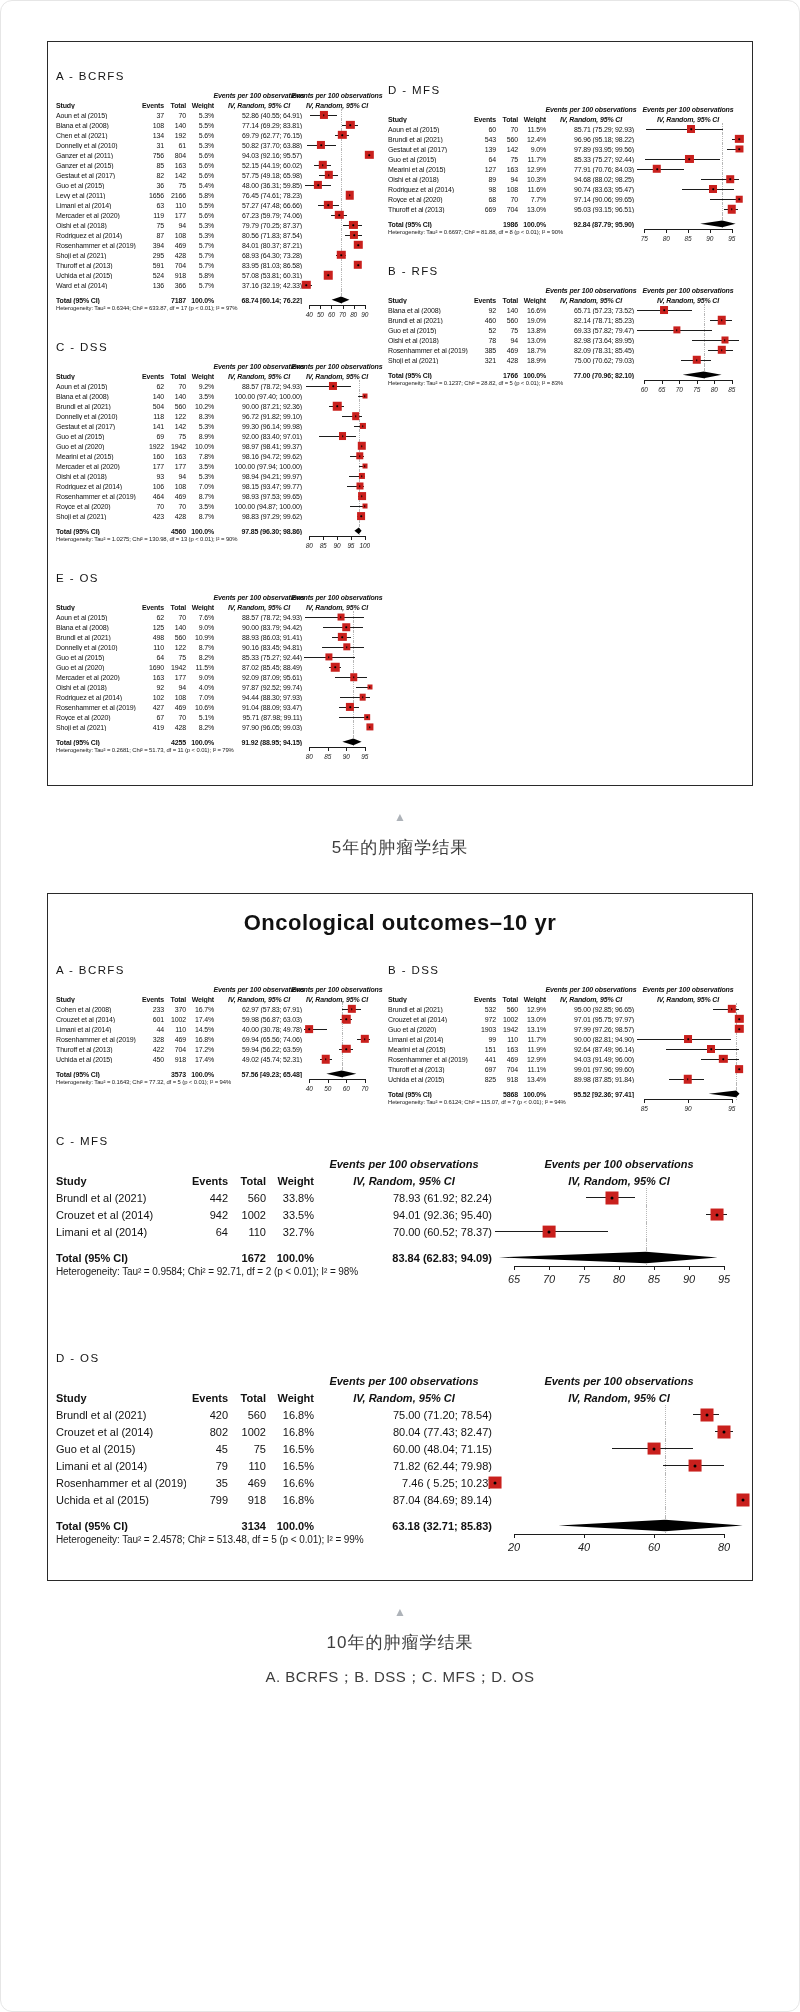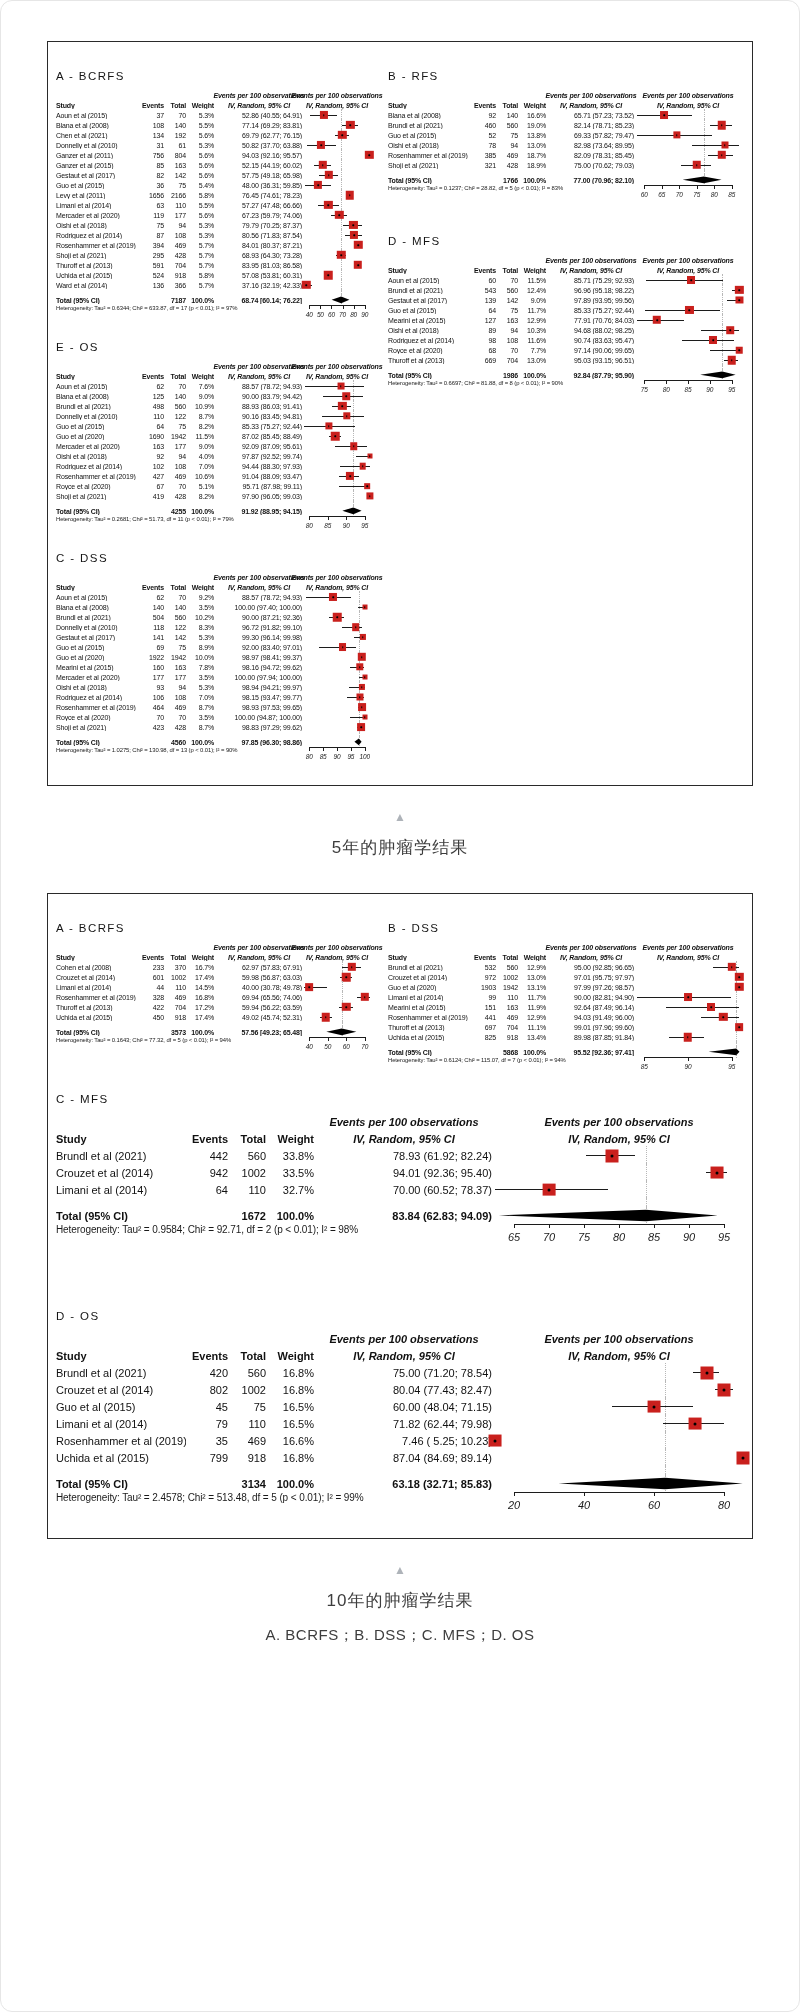--- a/index.html
+++ b/index.html
@@ -356,240 +356,20 @@
                 <i class="tick" style="left: 58.4%;"></i>
                 <i class="ticklab" style="left: 58.4%;">70</i>
                 <i class="tick" style="left: 75.2%;"></i>
                 <i class="ticklab" style="left: 75.2%;">80</i>
                 <i class="tick" style="left: 92%;"></i>
                 <i class="ticklab" style="left: 92%;">90</i>
               </span>
             </div>
           </div>
           <div class="plot sm narrow">
-            <div class="plot-label">E - OS</div>
-            <div class="pline hline">
-              <span class="cs"></span>
-              <span class="ce"></span>
-              <span class="ct"></span>
-              <span class="cw"></span>
-              <span class="cc hdrcell">
-                <i class="ctr">Events per 100 observations</i>
-              </span>
-              <span class="cg hdrcell">
-                <i class="ctr">Events per 100 observations</i>
-              </span>
-            </div>
-            <div class="pline hline">
-              <span class="cs">Study</span>
-              <span class="ce">Events</span>
-              <span class="ct">Total</span>
-              <span class="cw">Weight</span>
-              <span class="cc hdrcell">
-                <i class="ctr">IV, Random, 95% CI</i>
-              </span>
-              <span class="cg hdrcell">
-                <i class="ctr">IV, Random, 95% CI</i>
-              </span>
-            </div>
-            <div class="pline">
-              <span class="cs">Aoun et al (2015)</span>
-              <span class="ce">62</span>
-              <span class="ct">70</span>
-              <span class="cw">7.6%</span>
-              <span class="cc">88.57 (78.72; 94.93)</span>
-              <span class="cg gcell">
-                <i class="ref" style="left: 74.752%;"></i>
-                <i class="cil" style="left: 0.832%; width: 90.776%;"></i>
-                <i class="sq" style="left: 55.992%; width: 6.90998px; height: 6.90998px;"></i>
-                <i class="dot" style="width: 1.5px; height: 1.5px; left: 55.992%;"></i>
-              </span>
-            </div>
-            <div class="pline">
-              <span class="cs">Blana et al (2008)</span>
-              <span class="ce">125</span>
-              <span class="ct">140</span>
-              <span class="cw">9.0%</span>
-              <span class="cc">90.00 (83.79; 94.42)</span>
-              <span class="cg gcell">
-                <i class="ref" style="left: 74.752%;"></i>
-                <i class="cil" style="left: 29.224%; width: 59.528%;"></i>
-                <i class="sq" style="left: 64%; width: 7.51954px; height: 7.51954px;"></i>
-                <i class="dot" style="width: 1.5px; height: 1.5px; left: 64%;"></i>
-              </span>
-            </div>
-            <div class="pline">
-              <span class="cs">Brundl et al (2021)</span>
-              <span class="ce">498</span>
-              <span class="ct">560</span>
-              <span class="cw">10.9%</span>
-              <span class="cc">88.93 (86.03; 91.41)</span>
-              <span class="cg gcell">
-                <i class="ref" style="left: 74.752%;"></i>
-                <i class="cil" style="left: 41.768%; width: 30.128%;"></i>
-                <i class="sq" style="left: 58.008%; width: 8.27529px; height: 8.27529px;"></i>
-                <i class="dot" style="width: 1.5px; height: 1.5px; left: 58.008%;"></i>
-              </span>
-            </div>
-            <div class="pline">
-              <span class="cs">Donnelly et al (2010)</span>
-              <span class="ce">110</span>
-              <span class="ct">122</span>
-              <span class="cw">8.7%</span>
-              <span class="cc">90.16 (83.45; 94.81)</span>
-              <span class="cg gcell">
-                <i class="ref" style="left: 74.752%;"></i>
-                <i class="cil" style="left: 27.32%; width: 63.616%;"></i>
-                <i class="sq" style="left: 64.896%; width: 7.39315px; height: 7.39315px;"></i>
-                <i class="dot" style="width: 1.5px; height: 1.5px; left: 64.896%;"></i>
-              </span>
-            </div>
-            <div class="pline">
-              <span class="cs">Guo et al (2015)</span>
-              <span class="ce">64</span>
-              <span class="ct">75</span>
-              <span class="cw">8.2%</span>
-              <span class="cc">85.33 (75.27; 92.44)</span>
-              <span class="cg gcell">
-                <i class="ref" style="left: 74.752%;"></i>
-                <i class="cil" style="left: 0.5%; width: 77.164%;"></i>
-                <i class="sq" style="left: 37.848%; width: 7.17756px; height: 7.17756px;"></i>
-                <i class="dot" style="width: 1.5px; height: 1.5px; left: 37.848%;"></i>
-              </span>
-            </div>
-            <div class="pline">
-              <span class="cs">Guo et al (2020)</span>
-              <span class="ce">1690</span>
-              <span class="ct">1942</span>
-              <span class="cw">11.5%</span>
-              <span class="cc">87.02 (85.45; 88.49)</span>
-              <span class="cg gcell">
-                <i class="ref" style="left: 74.752%;"></i>
-                <i class="cil" style="left: 38.52%; width: 17.024%;"></i>
-                <i class="sq" style="left: 47.312%; width: 8.5px; height: 8.5px;"></i>
-                <i class="dot" style="width: 1.5px; height: 1.5px; left: 47.312%;"></i>
-              </span>
-            </div>
-            <div class="pline">
-              <span class="cs">Mercader et al (2020)</span>
-              <span class="ce">163</span>
-              <span class="ct">177</span>
-              <span class="cw">9.0%</span>
-              <span class="cc">92.09 (87.09; 95.61)</span>
-              <span class="cg gcell">
-                <i class="ref" style="left: 74.752%;"></i>
-                <i class="cil" style="left: 47.704%; width: 47.712%;"></i>
-                <i class="sq" style="left: 75.704%; width: 7.51954px; height: 7.51954px;"></i>
-                <i class="dot" style="width: 1.5px; height: 1.5px; left: 75.704%;"></i>
-              </span>
-            </div>
-            <div class="pline">
-              <span class="cs">Oishi et al (2018)</span>
-              <span class="ce">92</span>
-              <span class="ct">94</span>
-              <span class="cw">4.0%</span>
-              <span class="cc">97.87 (92.52; 99.74)</span>
-              <span class="cg gcell">
-                <i class="ref" style="left: 74.752%;"></i>
-                <i class="cil" style="left: 78.112%; width: 21.388%;"></i>
-                <i class="sq" style="left: 99.5%; width: 5.01303px; height: 5.01303px;"></i>
-                <i class="dot" style="width: 1.5px; height: 1.5px; left: 99.5%;"></i>
-              </span>
-            </div>
-            <div class="pline">
-              <span class="cs">Rodriguez et al (2014)</span>
-              <span class="ce">102</span>
-              <span class="ct">108</span>
-              <span class="cw">7.0%</span>
-              <span class="cc">94.44 (88.30; 97.93)</span>
-              <span class="cg gcell">
-                <i class="ref" style="left: 74.752%;"></i>
-                <i class="cil" style="left: 54.48%; width: 45.02%;"></i>
-                <i class="sq" style="left: 88.864%; width: 6.63161px; height: 6.63161px;"></i>
-                <i class="dot" style="width: 1.5px; height: 1.5px; left: 88.864%;"></i>
-              </span>
-            </div>
-            <div class="pline">
-              <span class="cs">Rosenhammer et al (2019)</span>
-              <span class="ce">427</span>
-              <span class="ct">469</span>
-              <span class="cw">10.6%</span>
-              <span class="cc">91.04 (88.09; 93.47)</span>
-              <span class="cg gcell">
-                <i class="ref" style="left: 74.752%;"></i>
-                <i class="cil" style="left: 53.304%; width: 30.128%;"></i>
-                <i class="sq" style="left: 69.824%; width: 8.16062px; height: 8.16062px;"></i>
-                <i class="dot" style="width: 1.5px; height: 1.5px; left: 69.824%;"></i>
-              </span>
-            </div>
-            <div class="pline">
-              <span class="cs">Royce et al (2020)</span>
-              <span class="ce">67</span>
-              <span class="ct">70</span>
-              <span class="cw">5.1%</span>
-              <span class="cc">95.71 (87.98; 99.11)</span>
-              <span class="cg gcell">
-                <i class="ref" style="left: 74.752%;"></i>
-                <i class="cil" style="left: 52.688%; width: 46.812%;"></i>
-                <i class="sq" style="left: 95.976%; width: 5.6605px; height: 5.6605px;"></i>
-                <i class="dot" style="width: 1.5px; height: 1.5px; left: 95.976%;"></i>
-              </span>
-            </div>
-            <div class="pline">
-              <span class="cs">Shoji et al (2021)</span>
-              <span class="ce">419</span>
-              <span class="ct">428</span>
-              <span class="cw">8.2%</span>
-              <span class="cc">97.90 (96.05; 99.03)</span>
-              <span class="cg gcell">
-                <i class="ref" style="left: 74.752%;"></i>
-                <i class="cil" style="left: 97.88%; width: 1.62%;"></i>
-                <i class="sq" style="left: 99.5%; width: 7.17756px; height: 7.17756px;"></i>
-                <i class="dot" style="width: 1.5px; height: 1.5px; left: 99.5%;"></i>
-              </span>
-            </div>
-            <div class="pline gapline">
-              <span class="cs"></span>
-              <span class="ce"></span>
-              <span class="ct"></span>
-              <span class="cw"></span>
-              <span class="cc"></span>
-              <span class="cg gcell">
-                <i class="ref" style="left: 74.752%;"></i>
-              </span>
-            </div>
-            <div class="pline totline">
-              <span class="cs">Total (95% CI)</span>
-              <span class="ce"></span>
-              <span class="ct">4255</span>
-              <span class="cw">100.0%</span>
-              <span class="cc">91.92 (88.95; 94.15)</span>
-              <span class="cg gcell">
-                <i class="ref" style="left: 74.752%;"></i>
-                <svg viewBox="0 0 100 10" preserveAspectRatio="none" class="dsvg">
-                  <polygon points="58.12000000000002,5 74.75200000000001,0.5 87.24000000000002,5 74.75200000000001,9.5" fill="#000000"></polygon>
-                </svg>
-              </span>
-            </div>
-            <div class="pline hetline">
-              <span class="hettext">Heterogeneity: Tau² = 0.2681; Chi² = 51.73, df = 11 (p &lt; 0.01); I² = 79%</span>
-              <span class="cg axis">
-                <i class="axline" style="left: 8%; width: 84%;"></i>
-                <i class="tick" style="left: 8%;"></i>
-                <i class="ticklab" style="left: 8%;">80</i>
-                <i class="tick" style="left: 36%;"></i>
-                <i class="ticklab" style="left: 36%;">85</i>
-                <i class="tick" style="left: 64%;"></i>
-                <i class="ticklab" style="left: 64%;">90</i>
-                <i class="tick" style="left: 92%;"></i>
-                <i class="ticklab" style="left: 92%;">95</i>
-              </span>
-            </div>
-          </div>
-          <div class="plot sm narrow">
             <div class="plot-label">C - DSS</div>
             <div class="pline hline">
               <span class="cs"></span>
               <span class="ce"></span>
               <span class="ct"></span>
               <span class="cw"></span>
               <span class="cc hdrcell">
                 <i class="ctr">Events per 100 observations</i>
               </span>
               <span class="cg hdrcell">
@@ -823,22 +603,425 @@
                 <i class="ticklab" style="left: 29%;">85</i>
                 <i class="tick" style="left: 50%;"></i>
                 <i class="ticklab" style="left: 50%;">90</i>
                 <i class="tick" style="left: 71%;"></i>
                 <i class="ticklab" style="left: 71%;">95</i>
                 <i class="tick" style="left: 92%;"></i>
                 <i class="ticklab" style="left: 92%;">100</i>
               </span>
             </div>
           </div>
+          <div class="plot sm narrow">
+            <div class="plot-label">E - OS</div>
+            <div class="pline hline">
+              <span class="cs"></span>
+              <span class="ce"></span>
+              <span class="ct"></span>
+              <span class="cw"></span>
+              <span class="cc hdrcell">
+                <i class="ctr">Events per 100 observations</i>
+              </span>
+              <span class="cg hdrcell">
+                <i class="ctr">Events per 100 observations</i>
+              </span>
+            </div>
+            <div class="pline hline">
+              <span class="cs">Study</span>
+              <span class="ce">Events</span>
+              <span class="ct">Total</span>
+              <span class="cw">Weight</span>
+              <span class="cc hdrcell">
+                <i class="ctr">IV, Random, 95% CI</i>
+              </span>
+              <span class="cg hdrcell">
+                <i class="ctr">IV, Random, 95% CI</i>
+              </span>
+            </div>
+            <div class="pline">
+              <span class="cs">Aoun et al (2015)</span>
+              <span class="ce">62</span>
+              <span class="ct">70</span>
+              <span class="cw">7.6%</span>
+              <span class="cc">88.57 (78.72; 94.93)</span>
+              <span class="cg gcell">
+                <i class="ref" style="left: 74.752%;"></i>
+                <i class="cil" style="left: 0.832%; width: 90.776%;"></i>
+                <i class="sq" style="left: 55.992%; width: 6.90998px; height: 6.90998px;"></i>
+                <i class="dot" style="width: 1.5px; height: 1.5px; left: 55.992%;"></i>
+              </span>
+            </div>
+            <div class="pline">
+              <span class="cs">Blana et al (2008)</span>
+              <span class="ce">125</span>
+              <span class="ct">140</span>
+              <span class="cw">9.0%</span>
+              <span class="cc">90.00 (83.79; 94.42)</span>
+              <span class="cg gcell">
+                <i class="ref" style="left: 74.752%;"></i>
+                <i class="cil" style="left: 29.224%; width: 59.528%;"></i>
+                <i class="sq" style="left: 64%; width: 7.51954px; height: 7.51954px;"></i>
+                <i class="dot" style="width: 1.5px; height: 1.5px; left: 64%;"></i>
+              </span>
+            </div>
+            <div class="pline">
+              <span class="cs">Brundl et al (2021)</span>
+              <span class="ce">498</span>
+              <span class="ct">560</span>
+              <span class="cw">10.9%</span>
+              <span class="cc">88.93 (86.03; 91.41)</span>
+              <span class="cg gcell">
+                <i class="ref" style="left: 74.752%;"></i>
+                <i class="cil" style="left: 41.768%; width: 30.128%;"></i>
+                <i class="sq" style="left: 58.008%; width: 8.27529px; height: 8.27529px;"></i>
+                <i class="dot" style="width: 1.5px; height: 1.5px; left: 58.008%;"></i>
+              </span>
+            </div>
+            <div class="pline">
+              <span class="cs">Donnelly et al (2010)</span>
+              <span class="ce">110</span>
+              <span class="ct">122</span>
+              <span class="cw">8.7%</span>
+              <span class="cc">90.16 (83.45; 94.81)</span>
+              <span class="cg gcell">
+                <i class="ref" style="left: 74.752%;"></i>
+                <i class="cil" style="left: 27.32%; width: 63.616%;"></i>
+                <i class="sq" style="left: 64.896%; width: 7.39315px; height: 7.39315px;"></i>
+                <i class="dot" style="width: 1.5px; height: 1.5px; left: 64.896%;"></i>
+              </span>
+            </div>
+            <div class="pline">
+              <span class="cs">Guo et al (2015)</span>
+              <span class="ce">64</span>
+              <span class="ct">75</span>
+              <span class="cw">8.2%</span>
+              <span class="cc">85.33 (75.27; 92.44)</span>
+              <span class="cg gcell">
+                <i class="ref" style="left: 74.752%;"></i>
+                <i class="cil" style="left: 0.5%; width: 77.164%;"></i>
+                <i class="sq" style="left: 37.848%; width: 7.17756px; height: 7.17756px;"></i>
+                <i class="dot" style="width: 1.5px; height: 1.5px; left: 37.848%;"></i>
+              </span>
+            </div>
+            <div class="pline">
+              <span class="cs">Guo et al (2020)</span>
+              <span class="ce">1690</span>
+              <span class="ct">1942</span>
+              <span class="cw">11.5%</span>
+              <span class="cc">87.02 (85.45; 88.49)</span>
+              <span class="cg gcell">
+                <i class="ref" style="left: 74.752%;"></i>
+                <i class="cil" style="left: 38.52%; width: 17.024%;"></i>
+                <i class="sq" style="left: 47.312%; width: 8.5px; height: 8.5px;"></i>
+                <i class="dot" style="width: 1.5px; height: 1.5px; left: 47.312%;"></i>
+              </span>
+            </div>
+            <div class="pline">
+              <span class="cs">Mercader et al (2020)</span>
+              <span class="ce">163</span>
+              <span class="ct">177</span>
+              <span class="cw">9.0%</span>
+              <span class="cc">92.09 (87.09; 95.61)</span>
+              <span class="cg gcell">
+                <i class="ref" style="left: 74.752%;"></i>
+                <i class="cil" style="left: 47.704%; width: 47.712%;"></i>
+                <i class="sq" style="left: 75.704%; width: 7.51954px; height: 7.51954px;"></i>
+                <i class="dot" style="width: 1.5px; height: 1.5px; left: 75.704%;"></i>
+              </span>
+            </div>
+            <div class="pline">
+              <span class="cs">Oishi et al (2018)</span>
+              <span class="ce">92</span>
+              <span class="ct">94</span>
+              <span class="cw">4.0%</span>
+              <span class="cc">97.87 (92.52; 99.74)</span>
+              <span class="cg gcell">
+                <i class="ref" style="left: 74.752%;"></i>
+                <i class="cil" style="left: 78.112%; width: 21.388%;"></i>
+                <i class="sq" style="left: 99.5%; width: 5.01303px; height: 5.01303px;"></i>
+                <i class="dot" style="width: 1.5px; height: 1.5px; left: 99.5%;"></i>
+              </span>
+            </div>
+            <div class="pline">
+              <span class="cs">Rodriguez et al (2014)</span>
+              <span class="ce">102</span>
+              <span class="ct">108</span>
+              <span class="cw">7.0%</span>
+              <span class="cc">94.44 (88.30; 97.93)</span>
+              <span class="cg gcell">
+                <i class="ref" style="left: 74.752%;"></i>
+                <i class="cil" style="left: 54.48%; width: 45.02%;"></i>
+                <i class="sq" style="left: 88.864%; width: 6.63161px; height: 6.63161px;"></i>
+                <i class="dot" style="width: 1.5px; height: 1.5px; left: 88.864%;"></i>
+              </span>
+            </div>
+            <div class="pline">
+              <span class="cs">Rosenhammer et al (2019)</span>
+              <span class="ce">427</span>
+              <span class="ct">469</span>
+              <span class="cw">10.6%</span>
+              <span class="cc">91.04 (88.09; 93.47)</span>
+              <span class="cg gcell">
+                <i class="ref" style="left: 74.752%;"></i>
+                <i class="cil" style="left: 53.304%; width: 30.128%;"></i>
+                <i class="sq" style="left: 69.824%; width: 8.16062px; height: 8.16062px;"></i>
+                <i class="dot" style="width: 1.5px; height: 1.5px; left: 69.824%;"></i>
+              </span>
+            </div>
+            <div class="pline">
+              <span class="cs">Royce et al (2020)</span>
+              <span class="ce">67</span>
+              <span class="ct">70</span>
+              <span class="cw">5.1%</span>
+              <span class="cc">95.71 (87.98; 99.11)</span>
+              <span class="cg gcell">
+                <i class="ref" style="left: 74.752%;"></i>
+                <i class="cil" style="left: 52.688%; width: 46.812%;"></i>
+                <i class="sq" style="left: 95.976%; width: 5.6605px; height: 5.6605px;"></i>
+                <i class="dot" style="width: 1.5px; height: 1.5px; left: 95.976%;"></i>
+              </span>
+            </div>
+            <div class="pline">
+              <span class="cs">Shoji et al (2021)</span>
+              <span class="ce">419</span>
+              <span class="ct">428</span>
+              <span class="cw">8.2%</span>
+              <span class="cc">97.90 (96.05; 99.03)</span>
+              <span class="cg gcell">
+                <i class="ref" style="left: 74.752%;"></i>
+                <i class="cil" style="left: 97.88%; width: 1.62%;"></i>
+                <i class="sq" style="left: 99.5%; width: 7.17756px; height: 7.17756px;"></i>
+                <i class="dot" style="width: 1.5px; height: 1.5px; left: 99.5%;"></i>
+              </span>
+            </div>
+            <div class="pline gapline">
+              <span class="cs"></span>
+              <span class="ce"></span>
+              <span class="ct"></span>
+              <span class="cw"></span>
+              <span class="cc"></span>
+              <span class="cg gcell">
+                <i class="ref" style="left: 74.752%;"></i>
+              </span>
+            </div>
+            <div class="pline totline">
+              <span class="cs">Total (95% CI)</span>
+              <span class="ce"></span>
+              <span class="ct">4255</span>
+              <span class="cw">100.0%</span>
+              <span class="cc">91.92 (88.95; 94.15)</span>
+              <span class="cg gcell">
+                <i class="ref" style="left: 74.752%;"></i>
+                <svg viewBox="0 0 100 10" preserveAspectRatio="none" class="dsvg">
+                  <polygon points="58.12000000000002,5 74.75200000000001,0.5 87.24000000000002,5 74.75200000000001,9.5" fill="#000000"></polygon>
+                </svg>
+              </span>
+            </div>
+            <div class="pline hetline">
+              <span class="hettext">Heterogeneity: Tau² = 0.2681; Chi² = 51.73, df = 11 (p &lt; 0.01); I² = 79%</span>
+              <span class="cg axis">
+                <i class="axline" style="left: 8%; width: 84%;"></i>
+                <i class="tick" style="left: 8%;"></i>
+                <i class="ticklab" style="left: 8%;">80</i>
+                <i class="tick" style="left: 36%;"></i>
+                <i class="ticklab" style="left: 36%;">85</i>
+                <i class="tick" style="left: 64%;"></i>
+                <i class="ticklab" style="left: 64%;">90</i>
+                <i class="tick" style="left: 92%;"></i>
+                <i class="ticklab" style="left: 92%;">95</i>
+              </span>
+            </div>
+          </div>
         </div>
       <div class="col-right" id="fig1-right">
+          <div class="plot sm wide" style="margin-top: 30px;">
+            <div class="plot-label">D - MFS</div>
+            <div class="pline hline">
+              <span class="cs"></span>
+              <span class="ce"></span>
+              <span class="ct"></span>
+              <span class="cw"></span>
+              <span class="cc hdrcell">
+                <i class="ctr">Events per 100 observations</i>
+              </span>
+              <span class="cg hdrcell">
+                <i class="ctr">Events per 100 observations</i>
+              </span>
+            </div>
+            <div class="pline hline">
+              <span class="cs">Study</span>
+              <span class="ce">Events</span>
+              <span class="ct">Total</span>
+              <span class="cw">Weight</span>
+              <span class="cc hdrcell">
+                <i class="ctr">IV, Random, 95% CI</i>
+              </span>
+              <span class="cg hdrcell">
+                <i class="ctr">IV, Random, 95% CI</i>
+              </span>
+            </div>
+            <div class="pline">
+              <span class="cs">Aoun et al (2015)</span>
+              <span class="ce">60</span>
+              <span class="ct">70</span>
+              <span class="cw">11.5%</span>
+              <span class="cc">85.71 (75.29; 92.93)</span>
+              <span class="cg gcell">
+                <i class="ref" style="left: 82.928%;"></i>
+                <i class="cil" style="left: 9.218%; width: 74.088%;"></i>
+                <i class="sq" style="left: 52.982%; width: 7.99459px; height: 7.99459px;"></i>
+                <i class="dot" style="width: 1.5px; height: 1.5px; left: 52.982%;"></i>
+              </span>
+            </div>
+            <div class="pline">
+              <span class="cs">Brundl et al (2021)</span>
+              <span class="ce">543</span>
+              <span class="ct">560</span>
+              <span class="cw">12.4%</span>
+              <span class="cc">96.96 (95.18; 98.22)</span>
+              <span class="cg gcell">
+                <i class="ref" style="left: 82.928%;"></i>
+                <i class="cil" style="left: 92.756%; width: 6.744%;"></i>
+                <i class="sq" style="left: 99.5%; width: 8.30153px; height: 8.30153px;"></i>
+                <i class="dot" style="width: 1.5px; height: 1.5px; left: 99.5%;"></i>
+              </span>
+            </div>
+            <div class="pline">
+              <span class="cs">Gestaut et al (2017)</span>
+              <span class="ce">139</span>
+              <span class="ct">142</span>
+              <span class="cw">9.0%</span>
+              <span class="cc">97.89 (93.95; 99.56)</span>
+              <span class="cg gcell">
+                <i class="ref" style="left: 82.928%;"></i>
+                <i class="cil" style="left: 87.59%; width: 11.91%;"></i>
+                <i class="sq" style="left: 99.5%; width: 7.07243px; height: 7.07243px;"></i>
+                <i class="dot" style="width: 1.5px; height: 1.5px; left: 99.5%;"></i>
+              </span>
+            </div>
+            <div class="pline">
+              <span class="cs">Guo et al (2015)</span>
+              <span class="ce">64</span>
+              <span class="ct">75</span>
+              <span class="cw">11.7%</span>
+              <span class="cc">85.33 (75.27; 92.44)</span>
+              <span class="cg gcell">
+                <i class="ref" style="left: 82.928%;"></i>
+                <i class="cil" style="left: 9.134%; width: 72.114%;"></i>
+                <i class="sq" style="left: 51.386%; width: 8.06381px; height: 8.06381px;"></i>
+                <i class="dot" style="width: 1.5px; height: 1.5px; left: 51.386%;"></i>
+              </span>
+            </div>
+            <div class="pline">
+              <span class="cs">Mearini et al (2015)</span>
+              <span class="ce">127</span>
+              <span class="ct">163</span>
+              <span class="cw">12.9%</span>
+              <span class="cc">77.91 (70.76; 84.03)</span>
+              <span class="cg gcell">
+                <i class="ref" style="left: 82.928%;"></i>
+                <i class="cil" style="left: 0.5%; width: 45.426%;"></i>
+                <i class="sq" style="left: 20.222%; width: 8.46724px; height: 8.46724px;"></i>
+                <i class="dot" style="width: 1.5px; height: 1.5px; left: 20.222%;"></i>
+              </span>
+            </div>
+            <div class="pline">
+              <span class="cs">Oishi et al (2018)</span>
+              <span class="ce">89</span>
+              <span class="ct">94</span>
+              <span class="cw">10.3%</span>
+              <span class="cc">94.68 (88.02; 98.25)</span>
+              <span class="cg gcell">
+                <i class="ref" style="left: 82.928%;"></i>
+                <i class="cil" style="left: 62.684%; width: 36.816%;"></i>
+                <i class="sq" style="left: 90.656%; width: 7.56599px; height: 7.56599px;"></i>
+                <i class="dot" style="width: 1.5px; height: 1.5px; left: 90.656%;"></i>
+              </span>
+            </div>
+            <div class="pline">
+              <span class="cs">Rodriguez et al (2014)</span>
+              <span class="ce">98</span>
+              <span class="ct">108</span>
+              <span class="cw">11.6%</span>
+              <span class="cc">90.74 (83.63; 95.47)</span>
+              <span class="cg gcell">
+                <i class="ref" style="left: 82.928%;"></i>
+                <i class="cil" style="left: 44.246%; width: 49.728%;"></i>
+                <i class="sq" style="left: 74.108%; width: 8.02927px; height: 8.02927px;"></i>
+                <i class="dot" style="width: 1.5px; height: 1.5px; left: 74.108%;"></i>
+              </span>
+            </div>
+            <div class="pline">
+              <span class="cs">Royce et al (2020)</span>
+              <span class="ce">68</span>
+              <span class="ct">70</span>
+              <span class="cw">7.7%</span>
+              <span class="cc">97.14 (90.06; 99.65)</span>
+              <span class="cg gcell">
+                <i class="ref" style="left: 82.928%;"></i>
+                <i class="cil" style="left: 71.252%; width: 28.248%;"></i>
+                <i class="sq" style="left: 99.5%; width: 6.54173px; height: 6.54173px;"></i>
+                <i class="dot" style="width: 1.5px; height: 1.5px; left: 99.5%;"></i>
+              </span>
+            </div>
+            <div class="pline">
+              <span class="cs">Thuroff et al (2013)</span>
+              <span class="ce">669</span>
+              <span class="ct">704</span>
+              <span class="cw">13.0%</span>
+              <span class="cc">95.03 (93.15; 96.51)</span>
+              <span class="cg gcell">
+                <i class="ref" style="left: 82.928%;"></i>
+                <i class="cil" style="left: 84.23%; width: 14.112%;"></i>
+                <i class="sq" style="left: 92.126%; width: 8.5px; height: 8.5px;"></i>
+                <i class="dot" style="width: 1.5px; height: 1.5px; left: 92.126%;"></i>
+              </span>
+            </div>
+            <div class="pline gapline">
+              <span class="cs"></span>
+              <span class="ce"></span>
+              <span class="ct"></span>
+              <span class="cw"></span>
+              <span class="cc"></span>
+              <span class="cg gcell">
+                <i class="ref" style="left: 82.928%;"></i>
+              </span>
+            </div>
+            <div class="pline totline">
+              <span class="cs">Total (95% CI)</span>
+              <span class="ce"></span>
+              <span class="ct">1986</span>
+              <span class="cw">100.0%</span>
+              <span class="cc">92.84 (87.79; 95.90)</span>
+              <span class="cg gcell">
+                <i class="ref" style="left: 82.928%;"></i>
+                <svg viewBox="0 0 100 10" preserveAspectRatio="none" class="dsvg">
+                  <polygon points="61.718000000000025,5 82.92800000000001,0.5 95.78000000000003,5 82.92800000000001,9.5" fill="#000000"></polygon>
+                </svg>
+              </span>
+            </div>
+            <div class="pline hetline">
+              <span class="hettext">Heterogeneity: Tau² = 0.6697; Chi² = 81.88, df = 8 (p &lt; 0.01); I² = 90%</span>
+              <span class="cg axis">
+                <i class="axline" style="left: 8%; width: 84%;"></i>
+                <i class="tick" style="left: 8%;"></i>
+                <i class="ticklab" style="left: 8%;">75</i>
+                <i class="tick" style="left: 29%;"></i>
+                <i class="ticklab" style="left: 29%;">80</i>
+                <i class="tick" style="left: 50%;"></i>
+                <i class="ticklab" style="left: 50%;">85</i>
+                <i class="tick" style="left: 71%;"></i>
+                <i class="ticklab" style="left: 71%;">90</i>
+                <i class="tick" style="left: 92%;"></i>
+                <i class="ticklab" style="left: 92%;">95</i>
+              </span>
+            </div>
+          </div>
           <div class="plot sm wide">
             <div class="plot-label">B - RFS</div>
             <div class="pline hline">
               <span class="cs"></span>
               <span class="ce"></span>
               <span class="ct"></span>
               <span class="cw"></span>
               <span class="cc hdrcell">
                 <i class="ctr">Events per 100 observations</i>
               </span>
@@ -971,213 +1154,31 @@
                 <i class="ticklab" style="left: 41.6%;">70</i>
                 <i class="tick" style="left: 58.4%;"></i>
                 <i class="ticklab" style="left: 58.4%;">75</i>
                 <i class="tick" style="left: 75.2%;"></i>
                 <i class="ticklab" style="left: 75.2%;">80</i>
                 <i class="tick" style="left: 92%;"></i>
                 <i class="ticklab" style="left: 92%;">85</i>
               </span>
             </div>
           </div>
-          <div class="plot sm wide" style="margin-top: 30px;">
-            <div class="plot-label">D - MFS</div>
-            <div class="pline hline">
-              <span class="cs"></span>
-              <span class="ce"></span>
-              <span class="ct"></span>
-              <span class="cw"></span>
-              <span class="cc hdrcell">
-                <i class="ctr">Events per 100 observations</i>
-              </span>
-              <span class="cg hdrcell">
-                <i class="ctr">Events per 100 observations</i>
-              </span>
-            </div>
-            <div class="pline hline">
-              <span class="cs">Study</span>
-              <span class="ce">Events</span>
-              <span class="ct">Total</span>
-              <span class="cw">Weight</span>
-              <span class="cc hdrcell">
-                <i class="ctr">IV, Random, 95% CI</i>
-              </span>
-              <span class="cg hdrcell">
-                <i class="ctr">IV, Random, 95% CI</i>
-              </span>
-            </div>
-            <div class="pline">
-              <span class="cs">Aoun et al (2015)</span>
-              <span class="ce">60</span>
-              <span class="ct">70</span>
-              <span class="cw">11.5%</span>
-              <span class="cc">85.71 (75.29; 92.93)</span>
-              <span class="cg gcell">
-                <i class="ref" style="left: 82.928%;"></i>
-                <i class="cil" style="left: 9.218%; width: 74.088%;"></i>
-                <i class="sq" style="left: 52.982%; width: 7.99459px; height: 7.99459px;"></i>
-                <i class="dot" style="width: 1.5px; height: 1.5px; left: 52.982%;"></i>
-              </span>
-            </div>
-            <div class="pline">
-              <span class="cs">Brundl et al (2021)</span>
-              <span class="ce">543</span>
-              <span class="ct">560</span>
-              <span class="cw">12.4%</span>
-              <span class="cc">96.96 (95.18; 98.22)</span>
-              <span class="cg gcell">
-                <i class="ref" style="left: 82.928%;"></i>
-                <i class="cil" style="left: 92.756%; width: 6.744%;"></i>
-                <i class="sq" style="left: 99.5%; width: 8.30153px; height: 8.30153px;"></i>
-                <i class="dot" style="width: 1.5px; height: 1.5px; left: 99.5%;"></i>
-              </span>
-            </div>
-            <div class="pline">
-              <span class="cs">Gestaut et al (2017)</span>
-              <span class="ce">139</span>
-              <span class="ct">142</span>
-              <span class="cw">9.0%</span>
-              <span class="cc">97.89 (93.95; 99.56)</span>
-              <span class="cg gcell">
-                <i class="ref" style="left: 82.928%;"></i>
-                <i class="cil" style="left: 87.59%; width: 11.91%;"></i>
-                <i class="sq" style="left: 99.5%; width: 7.07243px; height: 7.07243px;"></i>
-                <i class="dot" style="width: 1.5px; height: 1.5px; left: 99.5%;"></i>
-              </span>
-            </div>
-            <div class="pline">
-              <span class="cs">Guo et al (2015)</span>
-              <span class="ce">64</span>
-              <span class="ct">75</span>
-              <span class="cw">11.7%</span>
-              <span class="cc">85.33 (75.27; 92.44)</span>
-              <span class="cg gcell">
-                <i class="ref" style="left: 82.928%;"></i>
-                <i class="cil" style="left: 9.134%; width: 72.114%;"></i>
-                <i class="sq" style="left: 51.386%; width: 8.06381px; height: 8.06381px;"></i>
-                <i class="dot" style="width: 1.5px; height: 1.5px; left: 51.386%;"></i>
-              </span>
-            </div>
-            <div class="pline">
-              <span class="cs">Mearini et al (2015)</span>
-              <span class="ce">127</span>
-              <span class="ct">163</span>
-              <span class="cw">12.9%</span>
-              <span class="cc">77.91 (70.76; 84.03)</span>
-              <span class="cg gcell">
-                <i class="ref" style="left: 82.928%;"></i>
-                <i class="cil" style="left: 0.5%; width: 45.426%;"></i>
-                <i class="sq" style="left: 20.222%; width: 8.46724px; height: 8.46724px;"></i>
-                <i class="dot" style="width: 1.5px; height: 1.5px; left: 20.222%;"></i>
-              </span>
-            </div>
-            <div class="pline">
-              <span class="cs">Oishi et al (2018)</span>
-              <span class="ce">89</span>
-              <span class="ct">94</span>
-              <span class="cw">10.3%</span>
-              <span class="cc">94.68 (88.02; 98.25)</span>
-              <span class="cg gcell">
-                <i class="ref" style="left: 82.928%;"></i>
-                <i class="cil" style="left: 62.684%; width: 36.816%;"></i>
-                <i class="sq" style="left: 90.656%; width: 7.56599px; height: 7.56599px;"></i>
-                <i class="dot" style="width: 1.5px; height: 1.5px; left: 90.656%;"></i>
-              </span>
-            </div>
-            <div class="pline">
-              <span class="cs">Rodriguez et al (2014)</span>
-              <span class="ce">98</span>
-              <span class="ct">108</span>
-              <span class="cw">11.6%</span>
-              <span class="cc">90.74 (83.63; 95.47)</span>
-              <span class="cg gcell">
-                <i class="ref" style="left: 82.928%;"></i>
-                <i class="cil" style="left: 44.246%; width: 49.728%;"></i>
-                <i class="sq" style="left: 74.108%; width: 8.02927px; height: 8.02927px;"></i>
-                <i class="dot" style="width: 1.5px; height: 1.5px; left: 74.108%;"></i>
-              </span>
-            </div>
-            <div class="pline">
-              <span class="cs">Royce et al (2020)</span>
-              <span class="ce">68</span>
-              <span class="ct">70</span>
-              <span class="cw">7.7%</span>
-              <span class="cc">97.14 (90.06; 99.65)</span>
-              <span class="cg gcell">
-                <i class="ref" style="left: 82.928%;"></i>
-                <i class="cil" style="left: 71.252%; width: 28.248%;"></i>
-                <i class="sq" style="left: 99.5%; width: 6.54173px; height: 6.54173px;"></i>
-                <i class="dot" style="width: 1.5px; height: 1.5px; left: 99.5%;"></i>
-              </span>
-            </div>
-            <div class="pline">
-              <span class="cs">Thuroff et al (2013)</span>
-              <span class="ce">669</span>
-              <span class="ct">704</span>
-              <span class="cw">13.0%</span>
-              <span class="cc">95.03 (93.15; 96.51)</span>
-              <span class="cg gcell">
-                <i class="ref" style="left: 82.928%;"></i>
-                <i class="cil" style="left: 84.23%; width: 14.112%;"></i>
-                <i class="sq" style="left: 92.126%; width: 8.5px; height: 8.5px;"></i>
-                <i class="dot" style="width: 1.5px; height: 1.5px; left: 92.126%;"></i>
-              </span>
-            </div>
-            <div class="pline gapline">
-              <span class="cs"></span>
-              <span class="ce"></span>
-              <span class="ct"></span>
-              <span class="cw"></span>
-              <span class="cc"></span>
-              <span class="cg gcell">
-                <i class="ref" style="left: 82.928%;"></i>
-              </span>
-            </div>
-            <div class="pline totline">
-              <span class="cs">Total (95% CI)</span>
-              <span class="ce"></span>
-              <span class="ct">1986</span>
-              <span class="cw">100.0%</span>
-              <span class="cc">92.84 (87.79; 95.90)</span>
-              <span class="cg gcell">
-                <i class="ref" style="left: 82.928%;"></i>
-                <svg viewBox="0 0 100 10" preserveAspectRatio="none" class="dsvg">
-                  <polygon points="61.718000000000025,5 82.92800000000001,0.5 95.78000000000003,5 82.92800000000001,9.5" fill="#000000"></polygon>
-                </svg>
-              </span>
-            </div>
-            <div class="pline hetline">
-              <span class="hettext">Heterogeneity: Tau² = 0.6697; Chi² = 81.88, df = 8 (p &lt; 0.01); I² = 90%</span>
-              <span class="cg axis">
-                <i class="axline" style="left: 8%; width: 84%;"></i>
-                <i class="tick" style="left: 8%;"></i>
-                <i class="ticklab" style="left: 8%;">75</i>
-                <i class="tick" style="left: 29%;"></i>
-                <i class="ticklab" style="left: 29%;">80</i>
-                <i class="tick" style="left: 50%;"></i>
-                <i class="ticklab" style="left: 50%;">85</i>
-                <i class="tick" style="left: 71%;"></i>
-                <i class="ticklab" style="left: 71%;">90</i>
-                <i class="tick" style="left: 92%;"></i>
-                <i class="ticklab" style="left: 92%;">95</i>
-              </span>
-            </div>
-          </div>
         </div>
     </div>
   </section>
 
   <div class="caption-block">
     <div class="tri">▲</div>
     <div class="cap-cn">5年的肿瘤学结果</div>
   </div>
 
   <section class="figure-panel fig2">
+    <h2 class="fig-title">Oncological outcomes–10 yr</h2>
     <div class="panel-cols">
       <div class="col-left" id="fig2-left">
           <div class="plot sm narrow">
             <div class="plot-label">A - BCRFS</div>
             <div class="pline hline">
               <span class="cs"></span>
               <span class="ce"></span>
               <span class="ct"></span>
               <span class="cw"></span>
               <span class="cc hdrcell">

